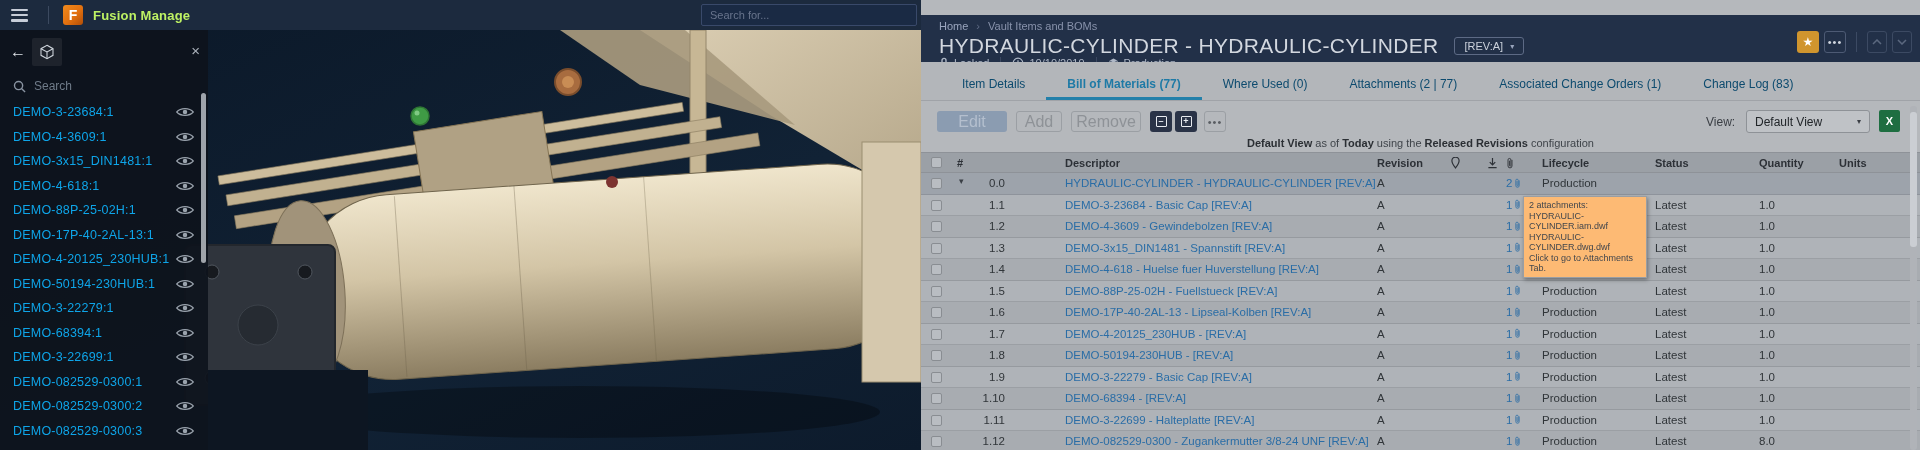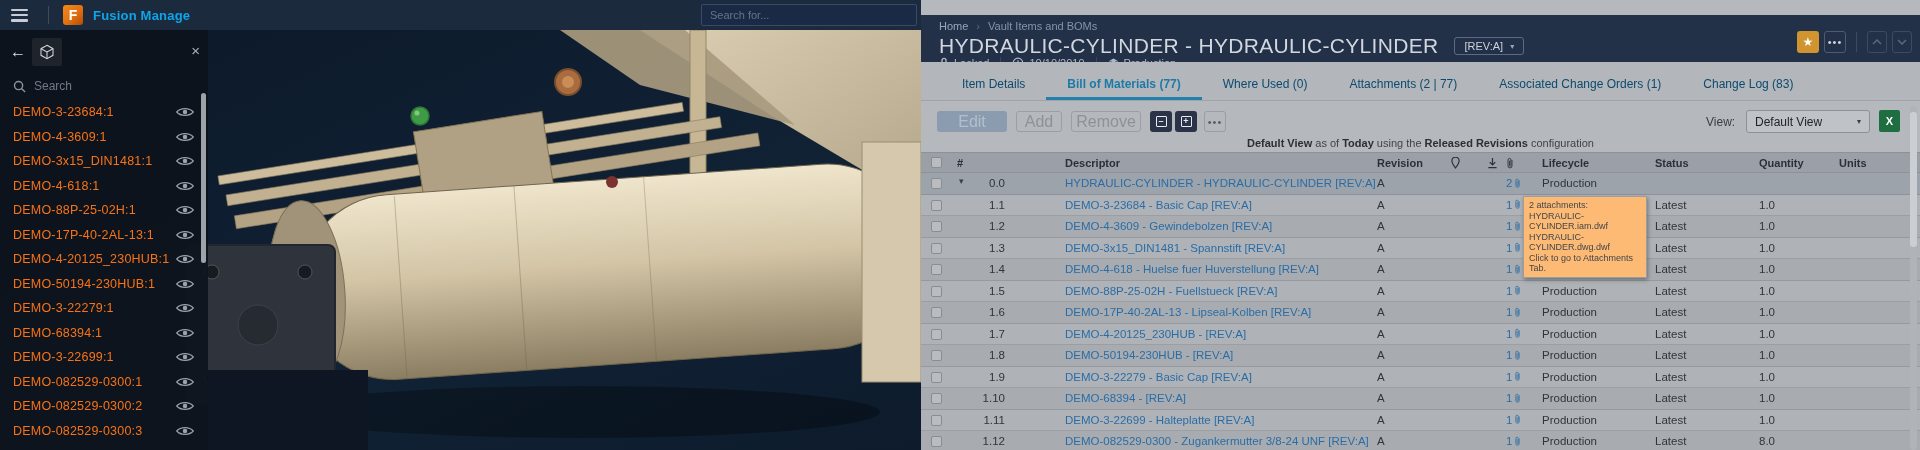--- a/index.html
+++ b/index.html
@@ -9,21 +9,21 @@
 
   
   .topbar { position:absolute; left:0; top:0; width:921px; height:30px;
     background:#1c2a3e; display:flex; align-items:center; z-index:30; }
   .hamburger { width:17px; height:13px; margin-left:11px; display:flex; flex-direction:column;
     justify-content:space-between; cursor:pointer; }
   .hamburger span { display:block; height:2.5px; background:#c7cdd8; border-radius:1px; }
   .tb-divider { width:1px; height:18px; background:#3c4a60; margin:0 14px 0 20px; }
   .logo { width:20px; height:20px; border-radius:3px; background:linear-gradient(135deg,#f08a1d 0%,#e2700f 55%,#b04e08 100%);
     color:#fff; font-weight:bold; font-size:14px; display:flex; align-items:center; justify-content:center; }
-  .app-title { color:#0ea5e9; font-size:13px; font-weight:bold; margin-left:10px; letter-spacing:.2px; }
+  .app-title { color:#bef264; font-size:13px; font-weight:bold; margin-left:10px; letter-spacing:.2px; }
   .tb-search { margin-left:auto; margin-right:4px; width:216px; height:22px; background:#1a2a44;
     border:1px solid #39496a; border-radius:2px; color:#aab4c8; font-size:11px; padding:0 8px;
     font-family:"Liberation Sans", sans-serif; }
   .tb-search::placeholder { color:#68748c; }
 
   
   .viewer { position:absolute; left:0; top:30px; width:921px; height:420px; overflow:hidden; }
 
   
   .sidebar { position:absolute; left:0; top:30px; width:208px; height:420px;
@@ -35,21 +35,21 @@
     background:rgba(255,255,255,0.07); border-radius:2px; display:flex; align-items:center;
     justify-content:center; cursor:pointer; }
   .sb-close { position:absolute; right:8px; top:4px; color:#aab1ba; font-size:15px; cursor:pointer; }
   .sb-search-row { position:absolute; left:0; top:44px; width:100%; height:24px; display:flex; align-items:center; }
   .sb-search-icon { margin-left:13px; }
   .sb-search-input { background:transparent; border:none; outline:none; color:#c4ccd6;
     font-size:12px; margin-left:8px; width:130px; font-family:"Liberation Sans", sans-serif; }
   .sb-search-input::placeholder { color:#6f7b89; }
   .sb-list { position:absolute; left:0; top:70px; width:100%; }
   .sb-item { position:relative; height:24.5px; display:flex; align-items:center; cursor:pointer; }
-  .sb-item-label { color:#f97316; font-size:12.5px; margin-left:13px; letter-spacing:.2px; }
+  .sb-item-label { color:#0ea5e9; font-size:12.5px; margin-left:13px; letter-spacing:.2px; }
   .sb-item .eye { position:absolute; right:14px; top:6px; }
   .sb-scroll { position:absolute; right:2px; top:63px; width:5px; height:170px;
     background:#b9bdc3; border-radius:3px; opacity:.85; }
 
   
   .panel { position:absolute; left:921px; top:0; width:999px; height:450px; background:#b5b8bc; z-index:40; }
 
   .p-header { position:absolute; left:0; top:15px; width:100%; height:53px; background:#223048; }
   .breadcrumb { position:absolute; left:18px; top:5px; font-size:11px; color:#8892ab; display:flex; gap:8px; align-items:center; }
   .crumb { cursor:pointer; }

